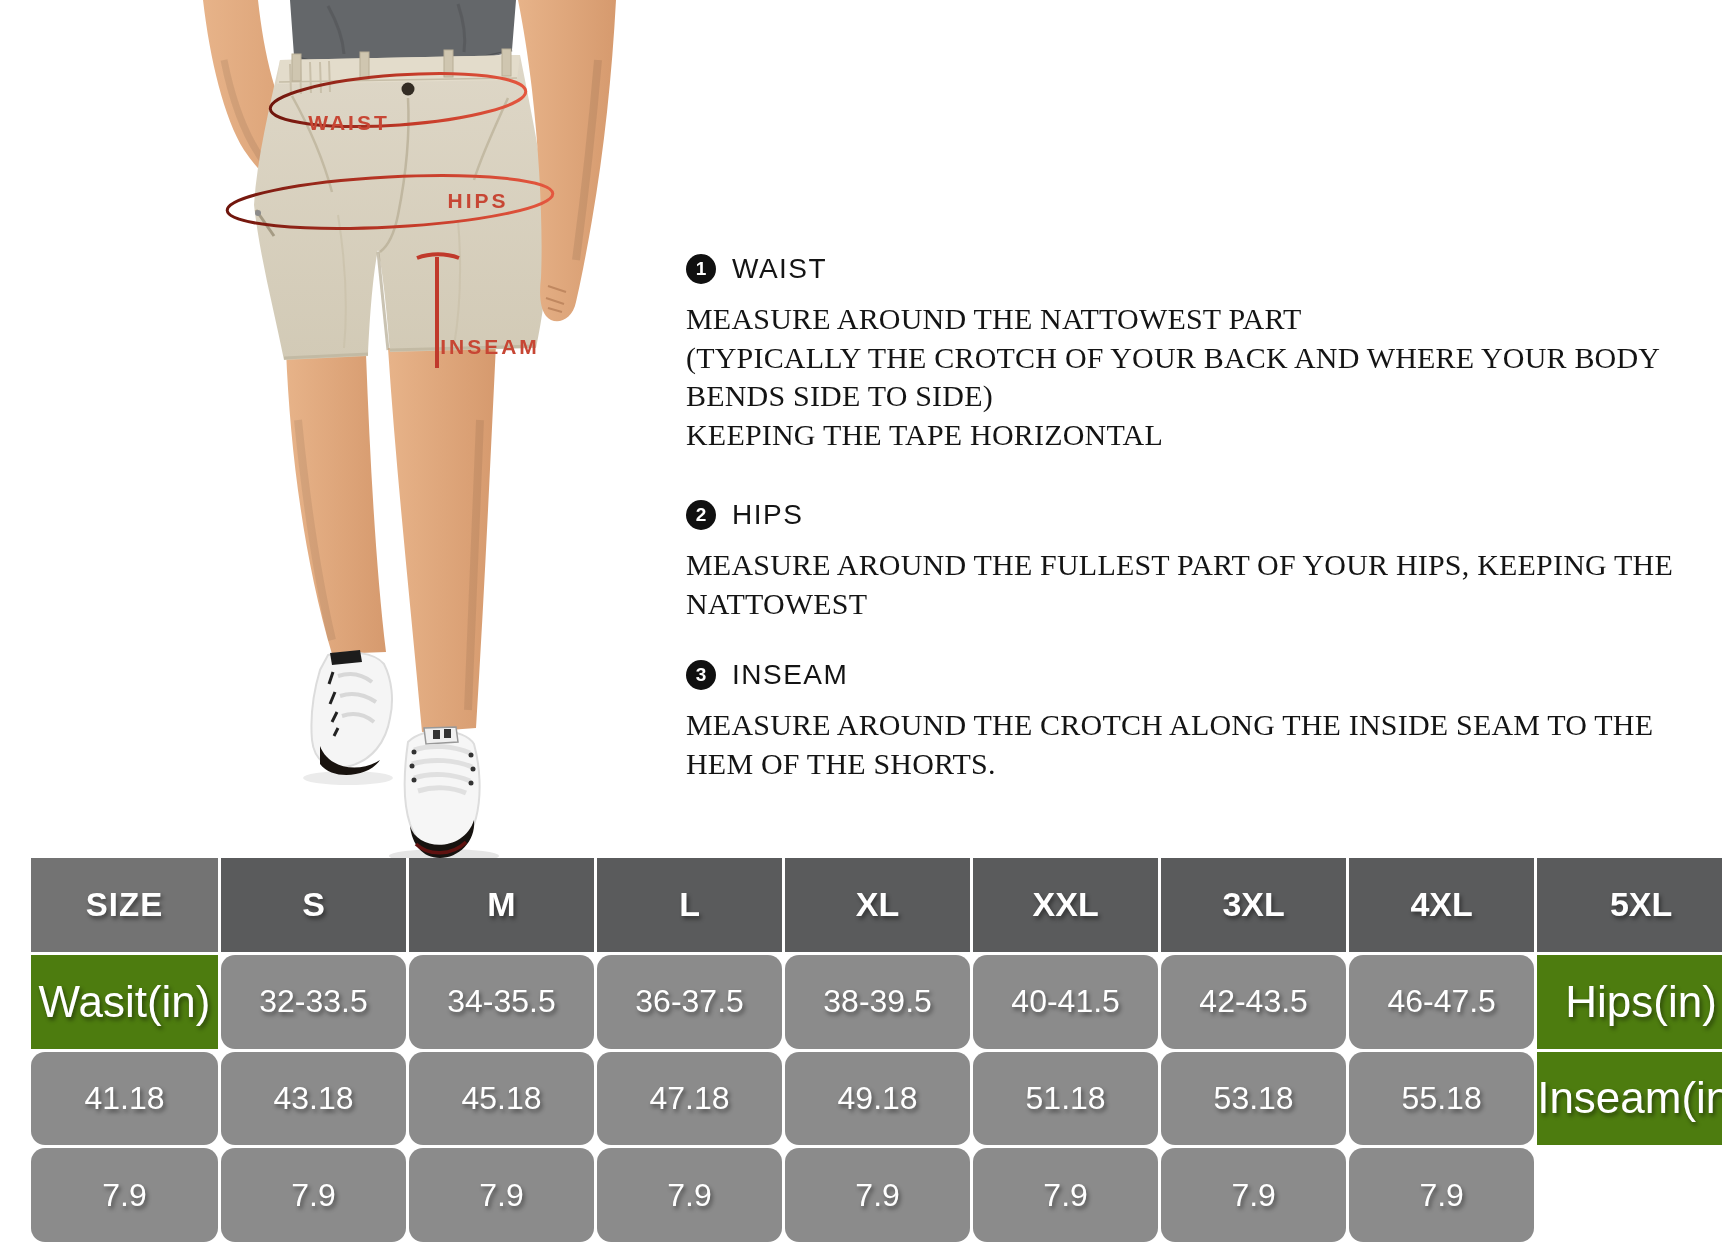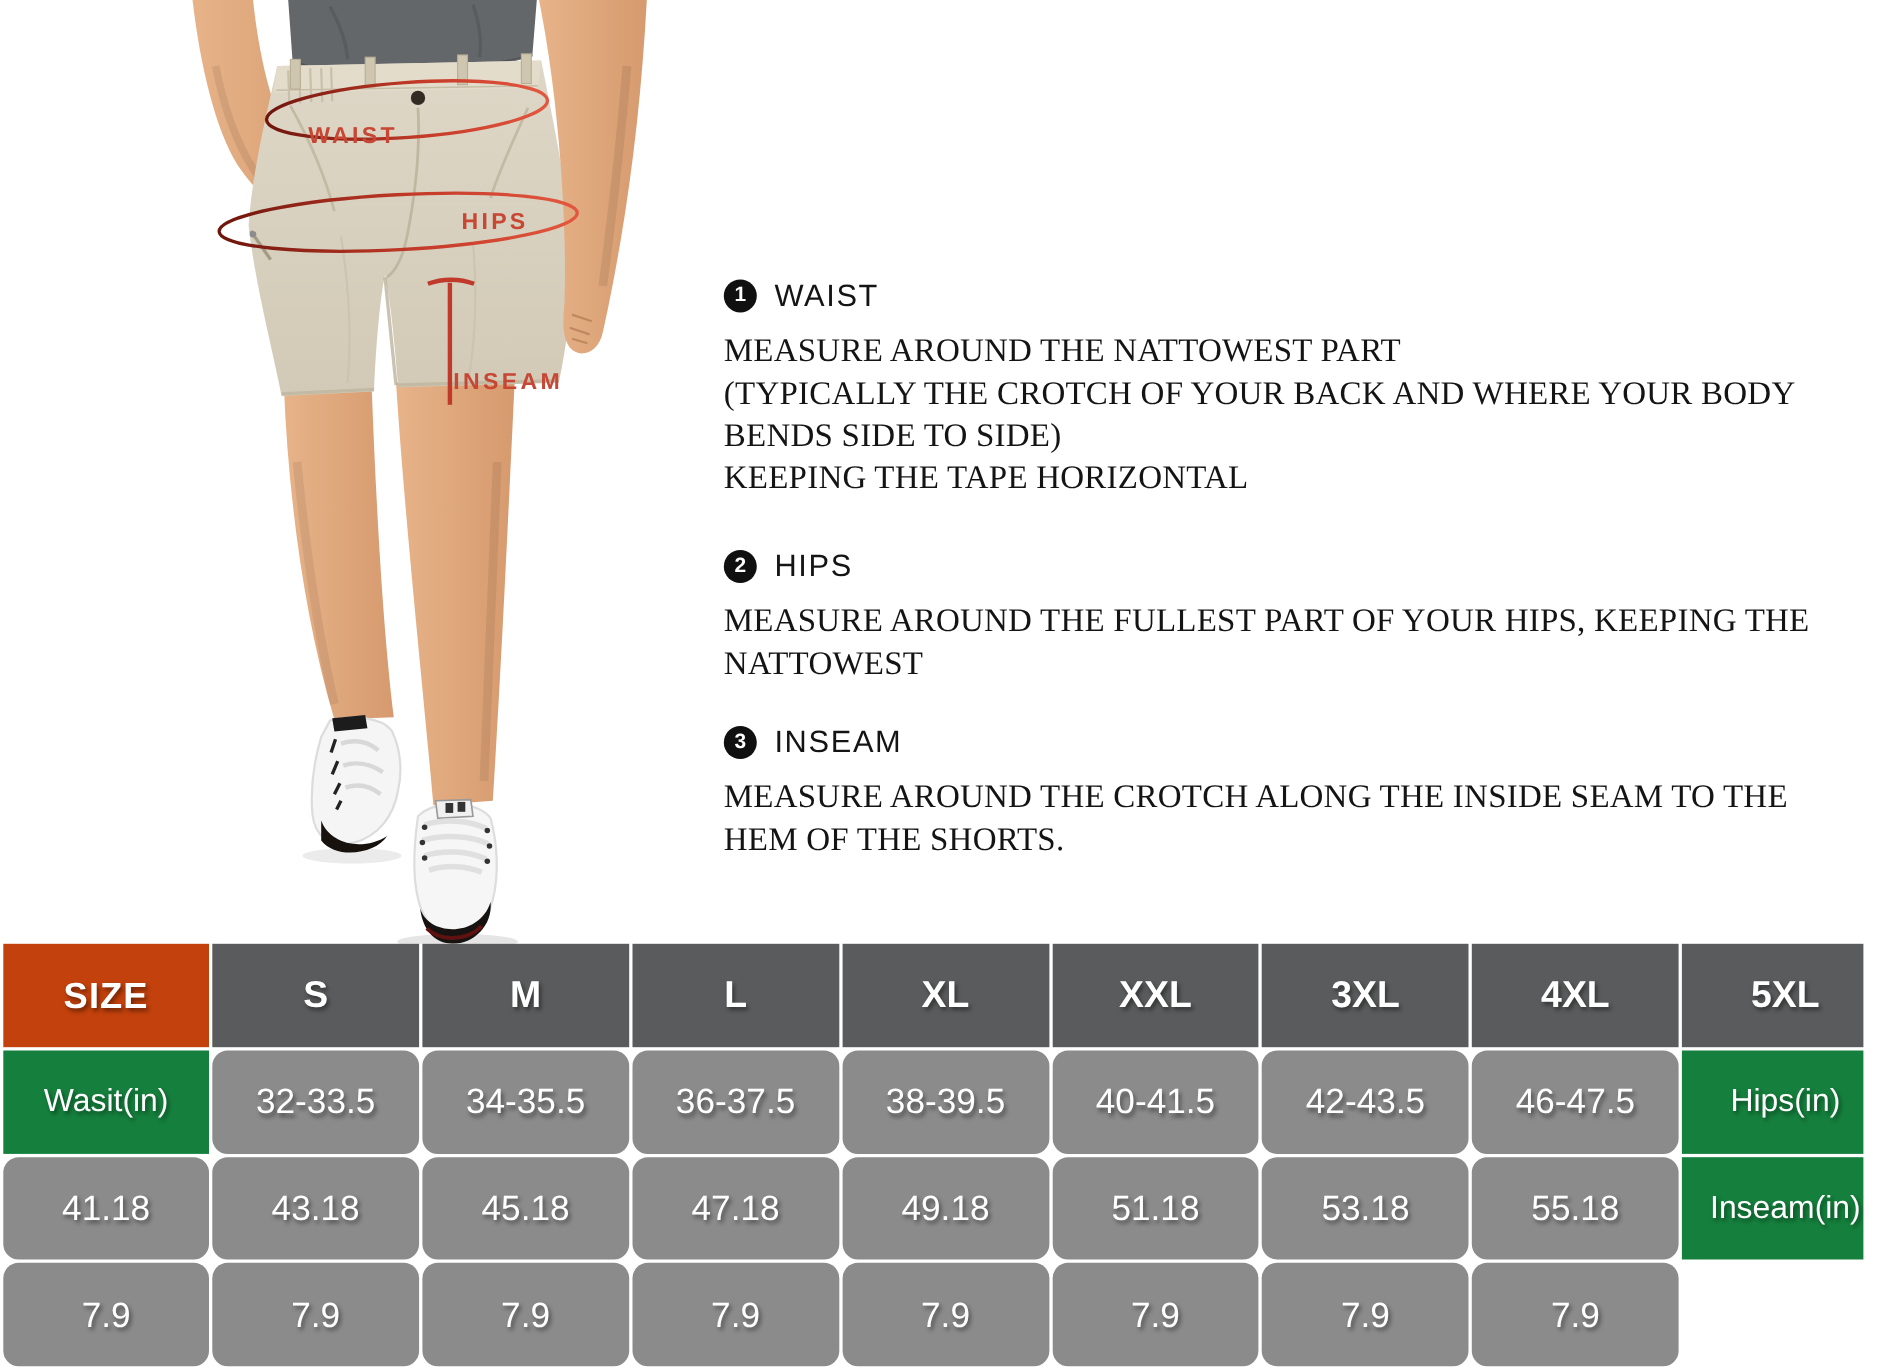--- a/index.html
+++ b/index.html
@@ -1,18 +1,18 @@
 <!DOCTYPE html>
 <html><head>
 <meta charset="utf-8">
 <style>
   html,body { margin:0; padding:0; background:#ffffff; }
   #page {
     position:relative; width:1694px; height:1246px; background:#ffffff;
-    font-family:"Liberation Sans", sans-serif; overflow:hidden;
+    font-family:"Liberation Sans", sans-serif; overflow:hidden;margin-left:28px;
   }
 
   
   #figure-area { position:absolute; left:0; top:0; width:620px; height:860px; }
 
   
   #instructions { position:absolute; left:658px; top:0; width:1020px; color:#141414; }
   .instr-section { position:absolute; left:0; }
   .sec-1 { top:252px; }
   .sec-2 { top:498px; }
@@ -30,22 +30,22 @@
   #size-table {
     position:absolute; left:3px; top:858px; width:1714px; height:384px;
     display:grid; grid-template-columns:187px repeat(8, 1fr);
     grid-template-rows:repeat(4, 1fr); gap:3px; background:#ffffff;
   }
   #size-table > div {
     display:flex; align-items:center; justify-content:center;
     color:#ffffff; text-shadow:2px 3px 4px rgba(0,0,0,0.45);
   }
   .th      { background:#5a5b5c; font-size:34px; font-weight:bold; }
-  .th-size { background:#c2410c; font-size:33px; font-weight:bold; letter-spacing:1px; }
-  .tl      { background:#15803d; font-size:29px; }
+  .th-size { background:#737373; font-size:33px; font-weight:bold; letter-spacing:1px; }
+  .tl      { background:#4d7c0f; font-size:44px; }
   .td      { background:#8b8b8b; font-size:32px;border-radius:14px; }
 </style>
 </head>
 <body>
 
 <div id="page">
 
   <div id="figure-area">
     <svg width="620" height="860" viewBox="0 0 620 860">
       <defs>

